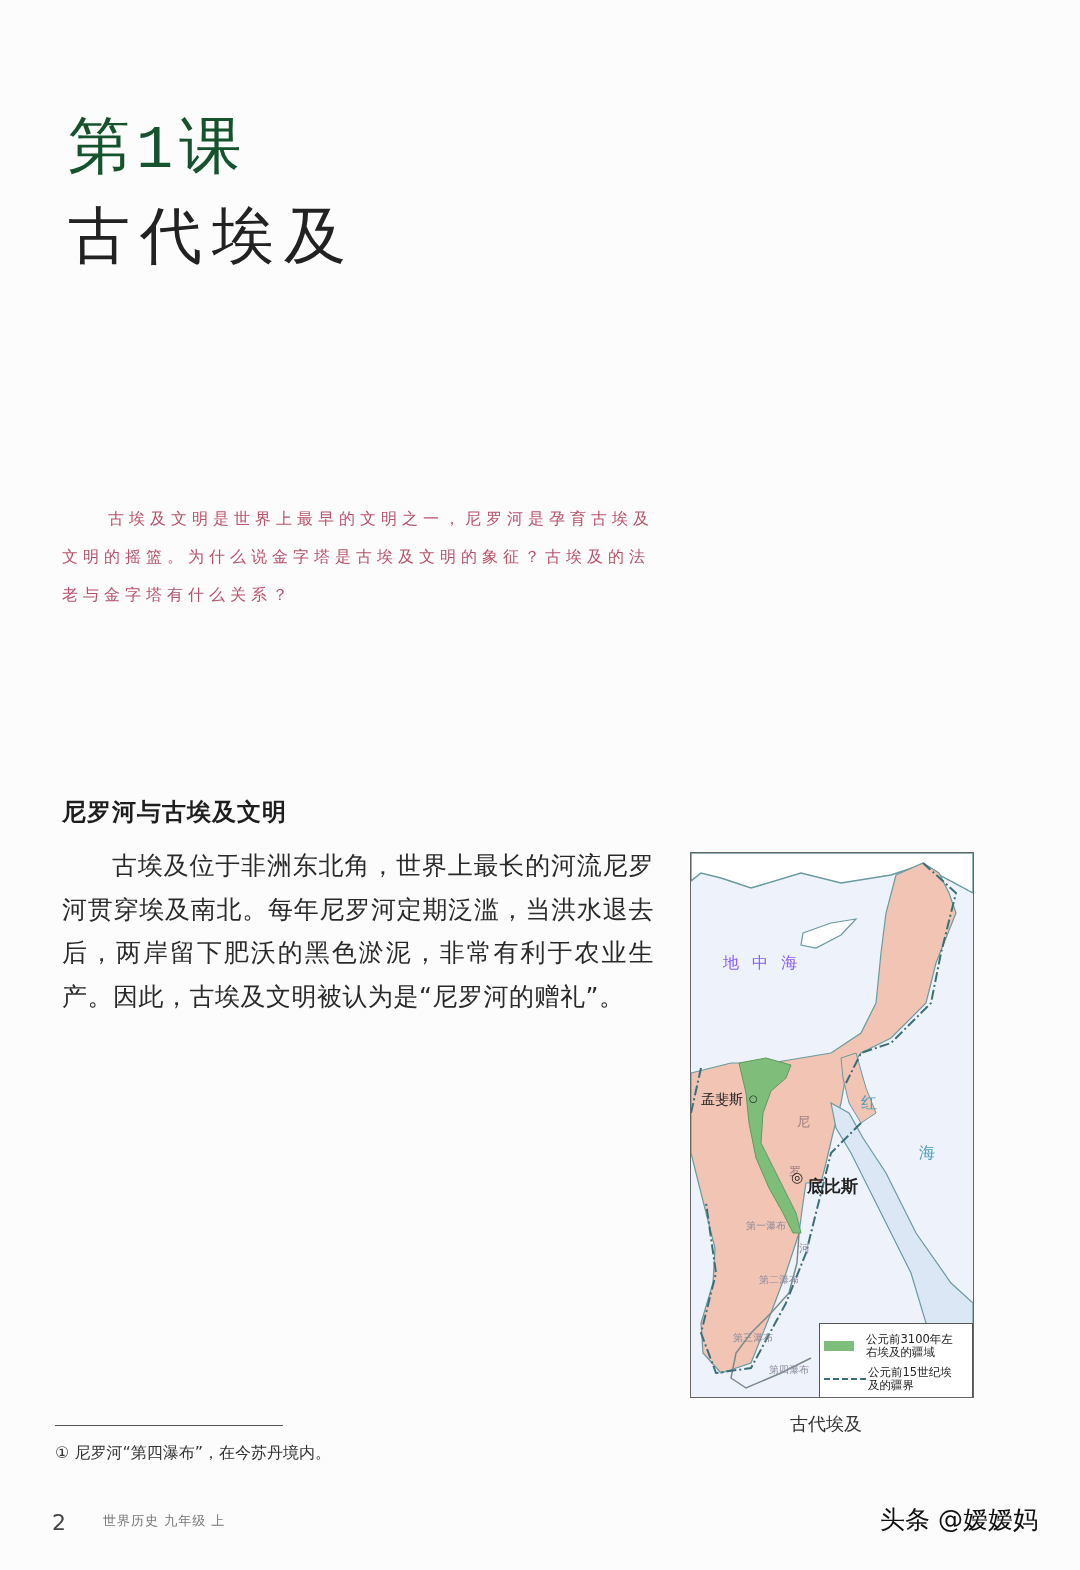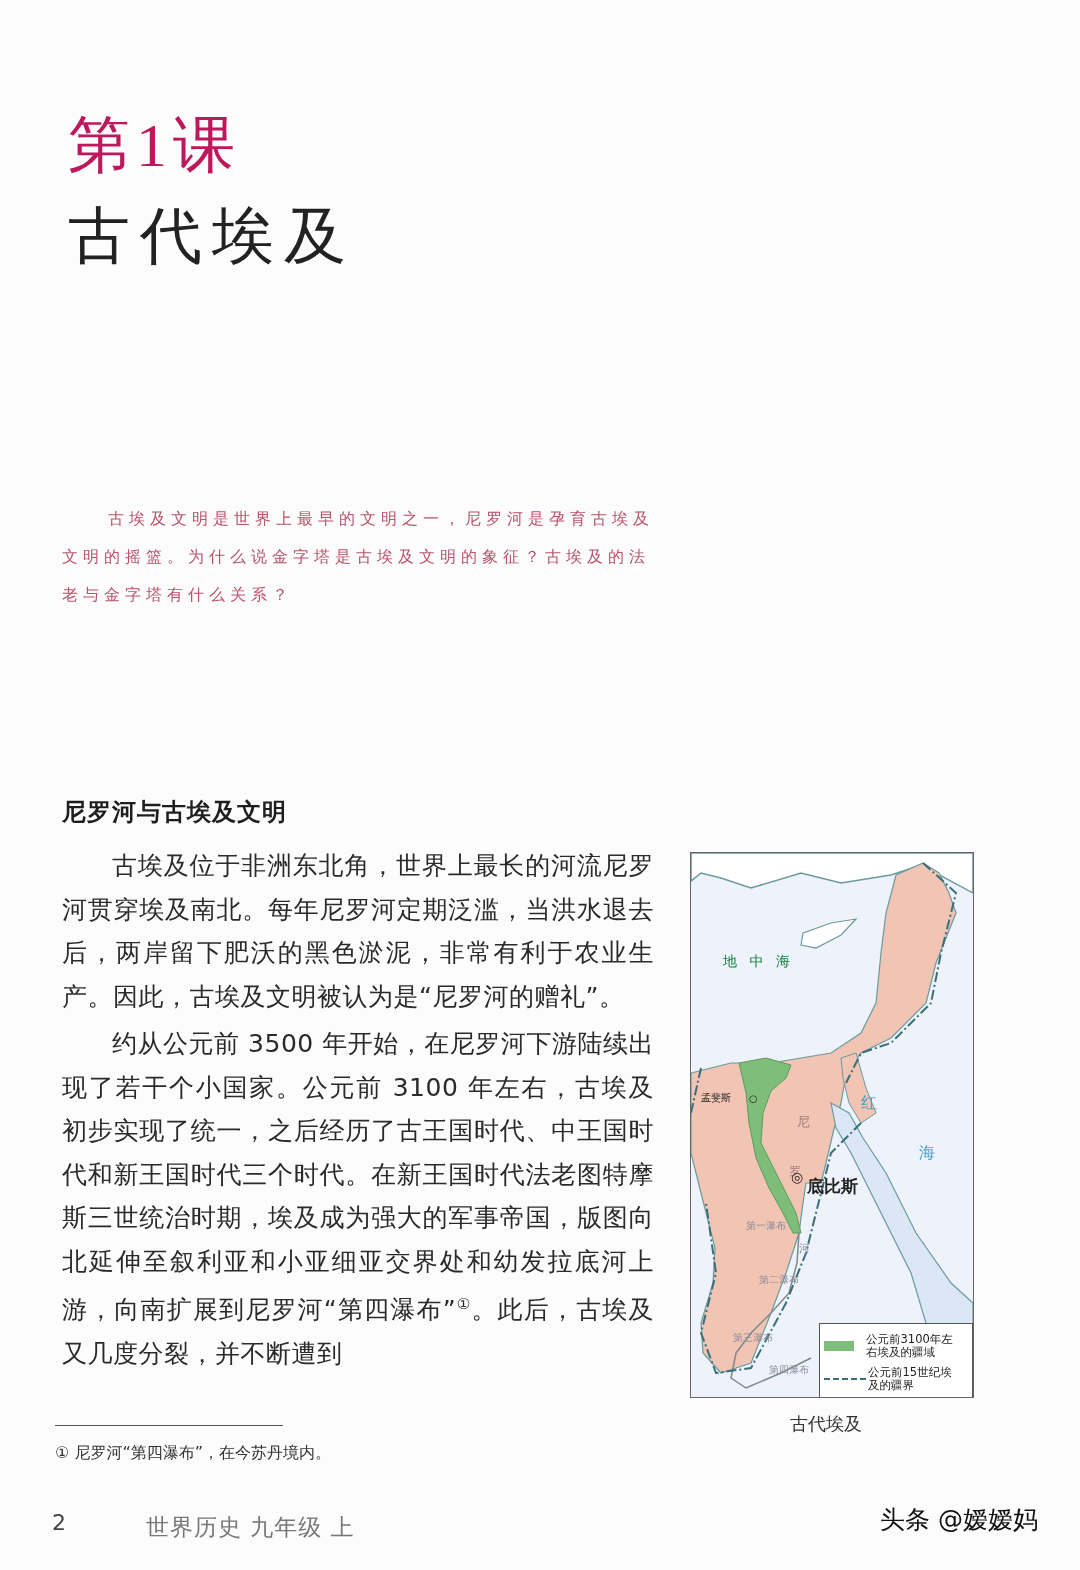--- a/index.html
+++ b/index.html
@@ -1,32 +1,32 @@
 <!DOCTYPE html>
 <html><head>
 <meta charset="utf-8">
 <style>
   html, body { margin:0; padding:0; }
   body {
     width:1080px; height:1570px; background:#fdfcfd; position:relative; overflow:hidden;
     font-family:"DejaVu Serif", "Liberation Serif", serif; color:#2a2a2a;
   }
   .abs { position:absolute; }
-  .lesson-num { left:68px; top:114px; font-size:62px; letter-spacing:6px; color:#be185d; line-height:1; font-family:Liberation Serif, serif; }
+  .lesson-num { left:68px; top:120px; font-size:62px; letter-spacing:6px; color:#14532d; line-height:1; font-family:Liberation Mono, monospace; }
   .lesson-title { left:68px; top:205px; font-size:62px; letter-spacing:10px; color:#222; line-height:1; font-family:"DejaVu Serif", serif; }
   .intro { left:62px; top:500px; width:600px; font-size:16px; line-height:38px; color:#b8536b; letter-spacing:5px; font-family:"DejaVu Serif", serif; }
   .intro p { margin:0; text-indent:46px; }
   .section-heading { left:62px; top:796px; font-size:24px; font-weight:bold; color:#1e1e1e; font-family:"DejaVu Sans", sans-serif; letter-spacing:1px; }
   .body-text { left:58px; top:840px; width:600px; font-size:25px; line-height:43.5px; color:#2a2a2a; letter-spacing:0.5px; text-align:justify; font-family:"DejaVu Sans", sans-serif; }
   .body-text p { margin:4px; text-indent:50px; }
   .fn-marker { font-size:15px; vertical-align:super; }
   .footnote-rule { left:55px; top:1425px; width:228px; height:1px; background:#555; }
   .footnote { left:55px; top:1443px; font-size:16px; color:#333; font-family:"DejaVu Sans", sans-serif; }
   .page-num { left:52px; top:1510px; font-size:22px; color:#444; font-family:"DejaVu Sans", sans-serif; }
-  .book-title { left:103px; top:1512px; font-size:23px; color:#777; font-family:"DejaVu Serif", serif; letter-spacing:1px;margin-left:43px; }
+  .book-title { left:103px; top:1512px; font-size:13px; color:#777; font-family:"DejaVu Serif", serif; letter-spacing:1px; }
   .watermark { left:880px; top:1503px; font-size:25px; color:#111; font-family:"DejaVu Sans", sans-serif; }
   .map-frame { left:690px; top:852px; width:282px; height:544px; border:1.5px solid #666; background:#eef2fa; overflow:hidden; }
   .map-caption { left:790px; top:1412px; font-size:18px; color:#333; font-family:"DejaVu Serif", serif; }
   .map-label { position:absolute; font-family:"DejaVu Sans", sans-serif; }
   .legend { position:absolute; left:128px; top:470px; width:152px; height:74px; background:#fff; border:1.5px solid #555; }
   .legend-row { position:absolute; left:4px; display:flex; align-items:center; }
   .legend-swatch { width:30px; height:10px; background:#7ebd7a; margin-right:12px; }
   .legend-dash { width:42px; height:0; border-top:2px dashed #3a6f7a; margin-right:2px; }
   .legend-text { font-size:11.5px; line-height:13px; color:#222; font-family:"DejaVu Sans", sans-serif; width:90px; }
 </style>
@@ -37,21 +37,20 @@
 <div class="abs lesson-title">古代埃及</div>
 
 <div class="abs intro">
   <p>古埃及文明是世界上最早的文明之一，尼罗河是孕育古埃及文明的摇篮。为什么说金字塔是古埃及文明的象征？古埃及的法老与金字塔有什么关系？</p>
 </div>
 
 <div class="abs section-heading">尼罗河与古埃及文明</div>
 
 <div class="abs body-text">
   <p>古埃及位于非洲东北角，世界上最长的河流尼罗河贯穿埃及南北。每年尼罗河定期泛滥，当洪水退去后，两岸留下肥沃的黑色淤泥，非常有利于农业生产。因此，古埃及文明被认为是“尼罗河的赠礼”。</p>
-  <p><span>约从公元前 3500 年开始，在尼罗河下游陆续出现了若干个小国家。公元前 3100 年左右，古埃及初步实现了统一，之后经历了古王国时代、中王国时代和新王国时代三个时代。在新王国时代法老图特摩斯三世统治时期，埃及成为强大的军事帝国，版图向北延伸至叙利亚和小亚细亚交界处和幼发拉底河上游，向南扩展到尼罗河“第四瀑布”</span><span class="fn-marker">①</span><span>。此后，古埃及又几度分裂，并不断遭到</span></p>
 </div>
 
 <div class="abs map-frame">
   <svg width="282" height="544" viewBox="0 0 282 544">
 
     <path d="M0,0 L282,0 L282,40 L230,12 L200,22 L150,30 L110,20 L60,35 L30,25 L10,20 L0,28 Z" fill="#ffffff" stroke="#6a9aa0" stroke-width="1.5"></path>
 
     <path d="M205,22 L232,10 L248,20 L258,40 L265,60 L245,110 L235,150 L200,185 L170,200 L155,222 L150,250 L142,280 L135,310 L130,330 L115,330 L112,350 L108,380 L95,420 L80,460 L60,510 L30,520 L12,500 L10,470 L22,430 L24,395 L10,340 L0,300 L0,220 L20,215 L40,210 L80,210 L110,205 L140,200 L170,180 L185,150 L190,100 L195,60 Z" fill="#f2c4b4" stroke="#6a9aa0" stroke-width="1.2"></path>
 
     <path d="M150,205 L165,200 L175,235 L185,260 L170,270 L158,250 L152,225 Z" fill="#f2c4b4" stroke="#6a9aa0" stroke-width="1"></path>
@@ -60,24 +59,24 @@
 
     <path d="M112,80 L140,70 L165,66 L150,82 L125,95 L110,92 Z" fill="#ffffff" stroke="#6a9aa0" stroke-width="1.2"></path>
 
     <path d="M48,210 L75,205 L100,212 L95,225 L80,238 L72,260 L70,290 L80,310 L95,340 L105,360 L110,380 L102,380 L92,360 L78,335 L65,305 L58,270 L55,240 Z" fill="#7ebd7a" stroke="#5f9c5c" stroke-width="1"></path>
 
     <path d="M108,380 L106,410 L98,440 L80,460 L60,480 L45,500 L40,525 L55,535 L90,520 L120,505" fill="none" stroke="#7a8a8a" stroke-width="1.5"></path>
 
     <path d="M10,215 L0,260 M232,10 L265,40 L250,100 L240,150 L200,190 L170,200 L155,230 M170,270 L140,300 L130,340 L115,400 L95,450 L60,515 L25,520 L10,480 L25,420 L15,350" fill="none" stroke="#3a6f7a" stroke-width="2" stroke-dasharray="10,3,2,3"></path>
   </svg>
 
-  <span class="map-label" style="left:32px;top:100px;font-size:14px;color:#15803d;letter-spacing:4px;">地 中 海</span>
+  <span class="map-label" style="left:32px;top:100px;font-size:16px;color:#8b5cf6;letter-spacing:4px;">地 中 海</span>
   <span class="map-label" style="left:170px;top:240px;font-size:16px;color:#4a9fc4;">红</span>
   <span class="map-label" style="left:228px;top:290px;font-size:16px;color:#4a9fc4;">海</span>
-  <span class="map-label" style="left:10px;top:238px;font-size:10px;color:#222;">孟斐斯</span>
+  <span class="map-label" style="left:10px;top:238px;font-size:14px;color:#222;">孟斐斯</span>
   <span class="map-label" style="left:58px;top:240px;font-size:10px;color:#222;">○</span>
   <span class="map-label" style="left:106px;top:260px;font-size:13px;color:#a08080;">尼</span>
   <span class="map-label" style="left:98px;top:310px;font-size:12px;color:#a08080;">罗</span>
   <span class="map-label" style="left:100px;top:316px;font-size:14px;color:#222;">◎</span>
   <span class="map-label" style="left:116px;top:322px;font-size:17px;font-weight:bold;color:#222;">底比斯</span>
   <span class="map-label" style="left:55px;top:366px;font-size:10px;color:#8a8a9a;">第一瀑布</span>
   <span class="map-label" style="left:108px;top:388px;font-size:11px;color:#8a8a9a;">河</span>
   <span class="map-label" style="left:68px;top:420px;font-size:10px;color:#8a8a9a;">第二瀑布</span>
   <span class="map-label" style="left:42px;top:462px;font-size:10px;color:#8a8a9a;margin-top:16px;">第三瀑布</span>
   <span class="map-label" style="left:78px;top:510px;font-size:10px;color:#8a8a9a;">第四瀑布</span>

